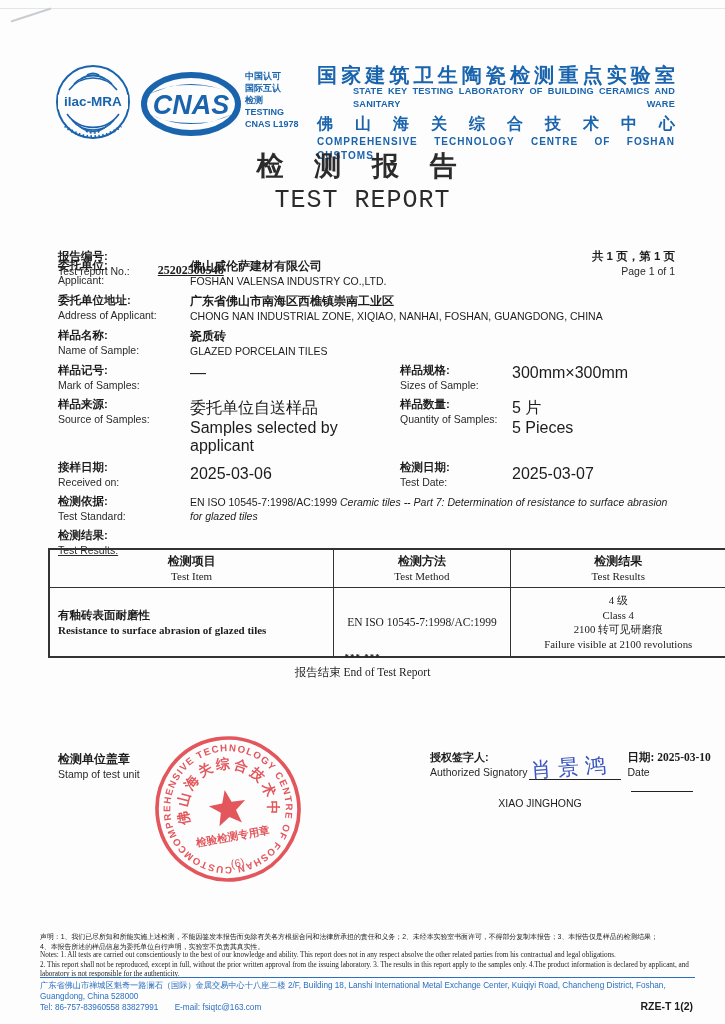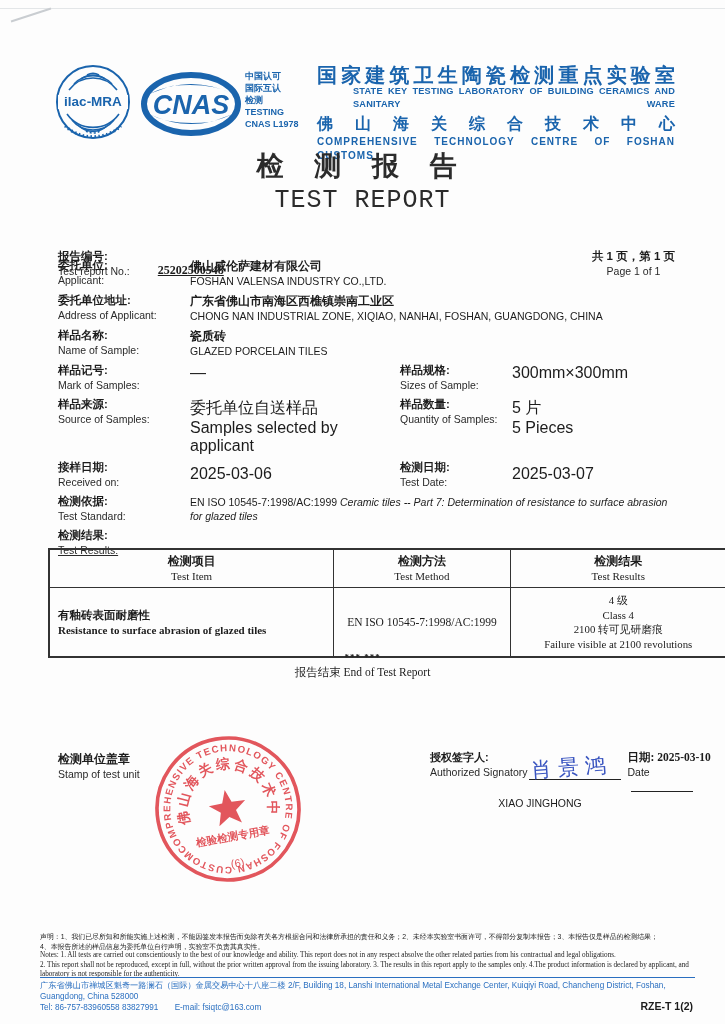--- a/index.html
+++ b/index.html
@@ -32,21 +32,21 @@
   .title-en { font-size:25px; letter-spacing:1px; margin-top:2px; font-family:Liberation Mono, monospace;
     font-stretch:condensed; color:#2b2b2b; }
 
   
   .repno { position:absolute; top:222px; left:58px; width:617px; display:flex; justify-content:space-between;margin-top:27px; }
   .lab-cn { font-size:11.5px; font-weight:bold; line-height:15px; }
   .lab-en { font-size:10.5px; line-height:14px; color:#2a2a2a; }
   .repno-left { display:flex; }
   .repno-val { font-size:12px; font-weight:bold; text-decoration:underline; margin:14px 0 0 28px;
     font-family:"Liberation Serif", serif; }
-  .pages { text-align:center; }
+  .pages { text-align:right; }
 
   
   .fields { position:absolute; top:258px; left:58px; width:617px; }
   .frow { display:flex; margin-bottom:5px; }
   .fl { width:132px; flex:0 0 auto; }
   .fv { flex:1; padding-top:1px; }
   .fv .v-cn { font-size:12px; font-weight:bold; line-height:15px; }
   .fv .v-en { font-size:10.5px; line-height:14px; }
   .fl2 { width:112px; flex:0 0 auto; }
   .fv1 { width:210px; flex:0 0 auto; padding-top:1px; }

